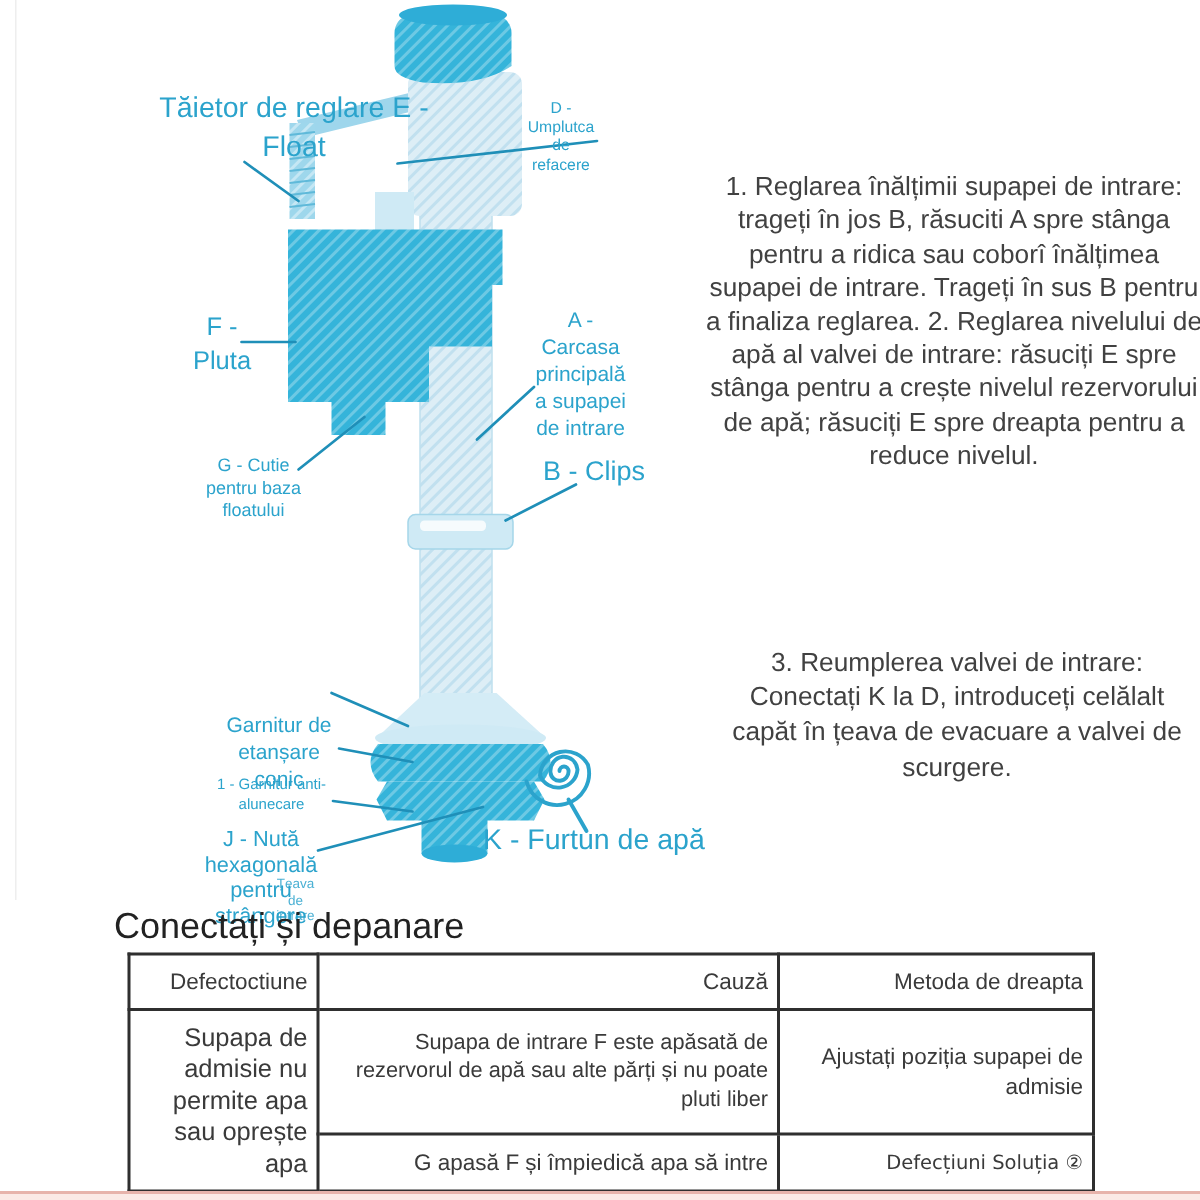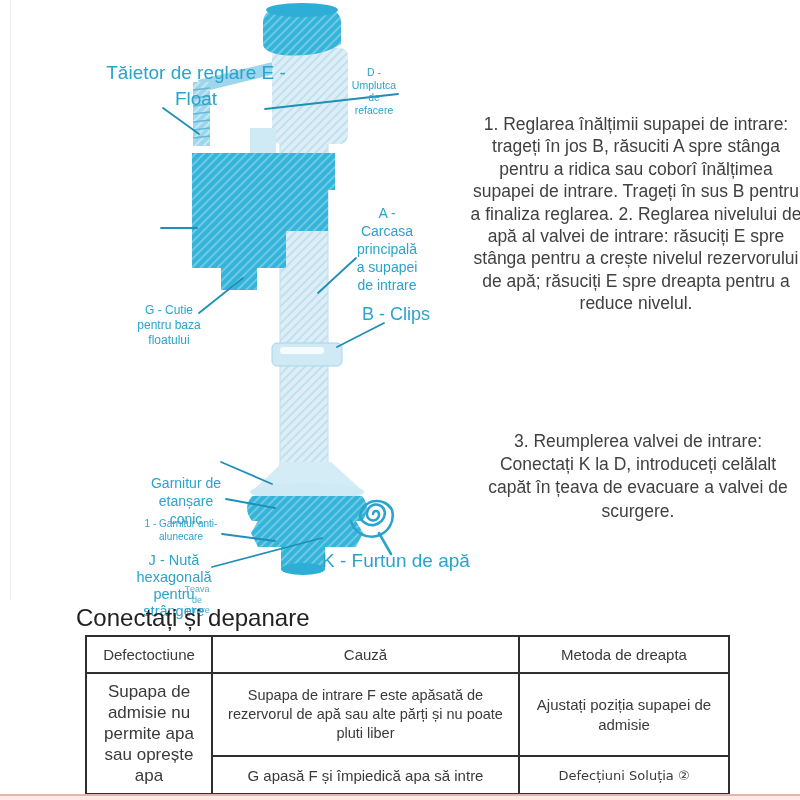--- a/index.html
+++ b/index.html
@@ -17,21 +17,21 @@
   #lbl-seal{left:144px;top:446px;width:84px;font-size:14px;line-height:18px;margin-top:28px;}
   #lbl-antislip{left:140px;top:517px;width:82px;font-size:10px;line-height:13px;}
   #lbl-nut{left:128px;top:552px;width:92px;font-size:14.5px;line-height:17px;}
   #lbl-inletpipe{left:180px;top:584px;width:34px;font-size:9px;line-height:10.5px;opacity:.85;}
   #lbl-hose{left:322px;top:549px;font-size:19px;white-space:nowrap;}
   #para-steps12{left:470px;top:113px;width:332px;font-size:17.5px;line-height:22.4px;}
   #para-step3{left:478px;top:430px;width:320px;font-size:17.5px;line-height:23.2px;}
   #tbl-title{position:absolute;left:76px;top:604px;font-size:24px;color:#222222;}
   table#troubles{position:absolute;left:85px;top:635px;width:633px;border-collapse:collapse;
         table-layout:fixed;color:#3a3a3a;}
-  table#troubles th,table#troubles td{border:2px solid #2f2f2f;text-align:center;
+  table#troubles th,table#troubles td{border:2px solid #2f2f2f;text-align:right;
         vertical-align:middle;padding:2px 6px;font-weight:normal;}
   th.c1,td.c1{width:112px;}
   th.c2,td.c2{width:293px;}
   th.c3,td.c3{width:196px;}
   tr.hdr{height:37px;font-size:15px;}
   tr.r1{height:83px;padding-left:15px;}
   tr.r2{height:38px;}
   td.defect{font-size:17px;line-height:21px;}
   td.cause1{font-size:14.5px;line-height:19px;}
   td.method1{font-size:15px;line-height:20px;}
@@ -123,20 +123,21 @@
       <line x1="384" y1="323" x2="337" y2="347"></line>
       <line x1="221" y1="462" x2="272" y2="484"></line>
       <line x1="226" y1="499" x2="275" y2="508"></line>
       <line x1="222" y1="534" x2="275" y2="541"></line>
       <line x1="212" y1="567" x2="322" y2="538"></line>
     </g>
   </svg>
 
   <div class="lbl" id="lbl-adjuster">Tăietor de reglare E - Float</div>
   <div class="lbl" id="lbl-refill">D - Umplutca de refacere</div>
+  <div class="lbl" id="lbl-float">F - Pluta</div>
   <div class="lbl" id="lbl-housing">A - Carcasa principală a supapei de intrare</div>
   <div class="lbl" id="lbl-floatbox">G - Cutie pentru baza floatului</div>
   <div class="lbl" id="lbl-clips">B - Clips</div>
   <div class="lbl" id="lbl-seal">Garnitur de etanșare conic</div>
   <div class="lbl" id="lbl-antislip">1 - Garnitur anti-alunecare</div>
   <div class="lbl" id="lbl-nut">J - Nută hexagonală pentru strângere</div>
   <div class="lbl" id="lbl-inletpipe">Țeava de intrare</div>
   <div class="lbl" id="lbl-hose">K - Furtun de apă</div>
 
   <div class="para" id="para-steps12">1. Reglarea înălțimii supapei de intrare: trageți în jos B, răsuciti A spre stânga pentru a ridica sau coborî înălțimea supapei de intrare. Trageți în sus B pentru a finaliza reglarea. 2. Reglarea nivelului de apă al valvei de intrare: răsuciți E spre stânga pentru a crește nivelul rezervorului de apă; răsuciți E spre dreapta pentru a reduce nivelul.</div>

